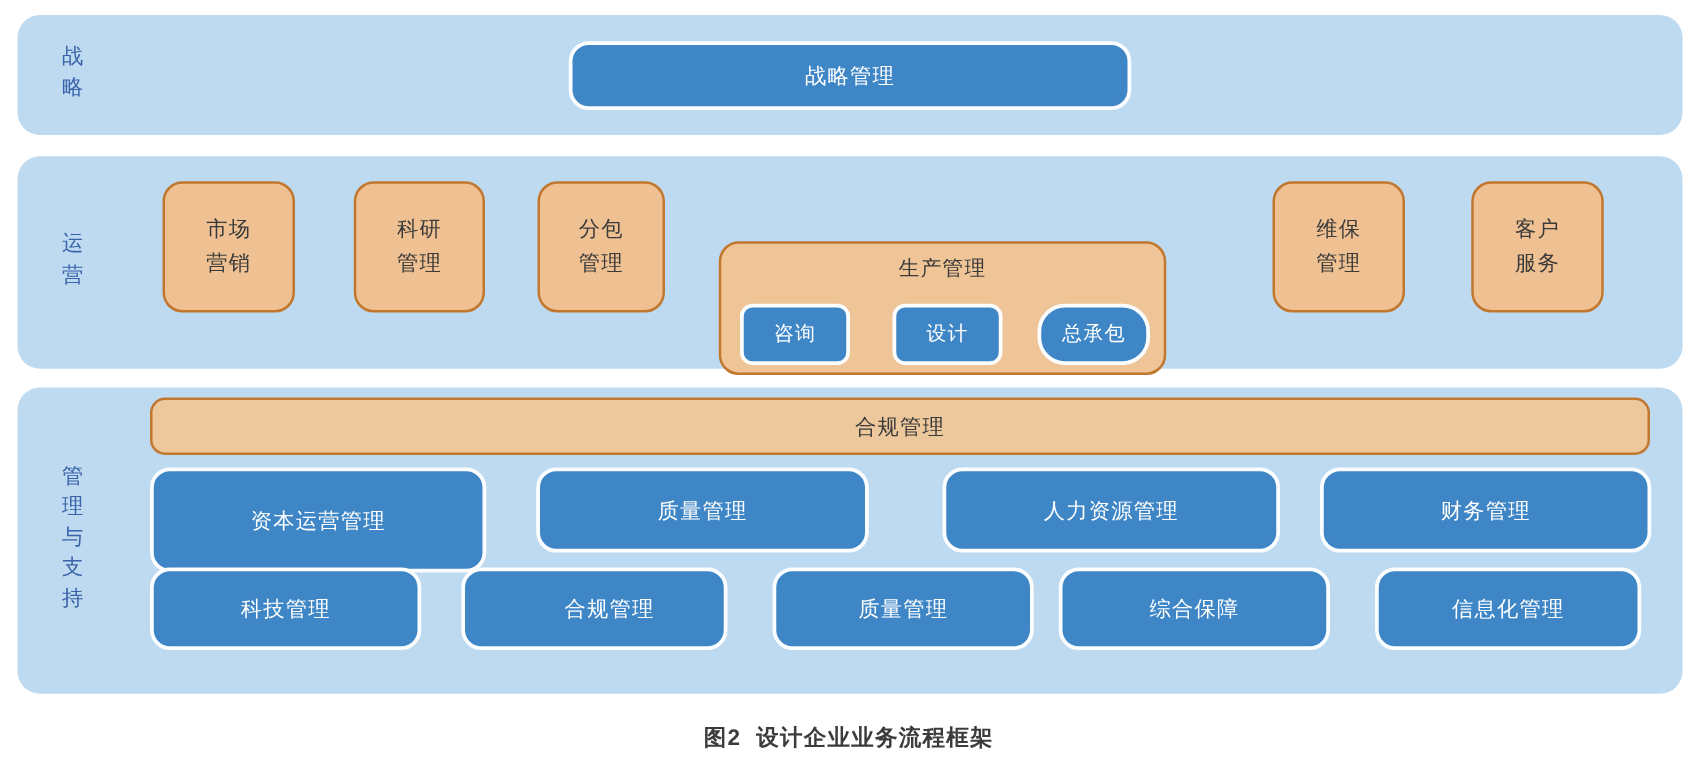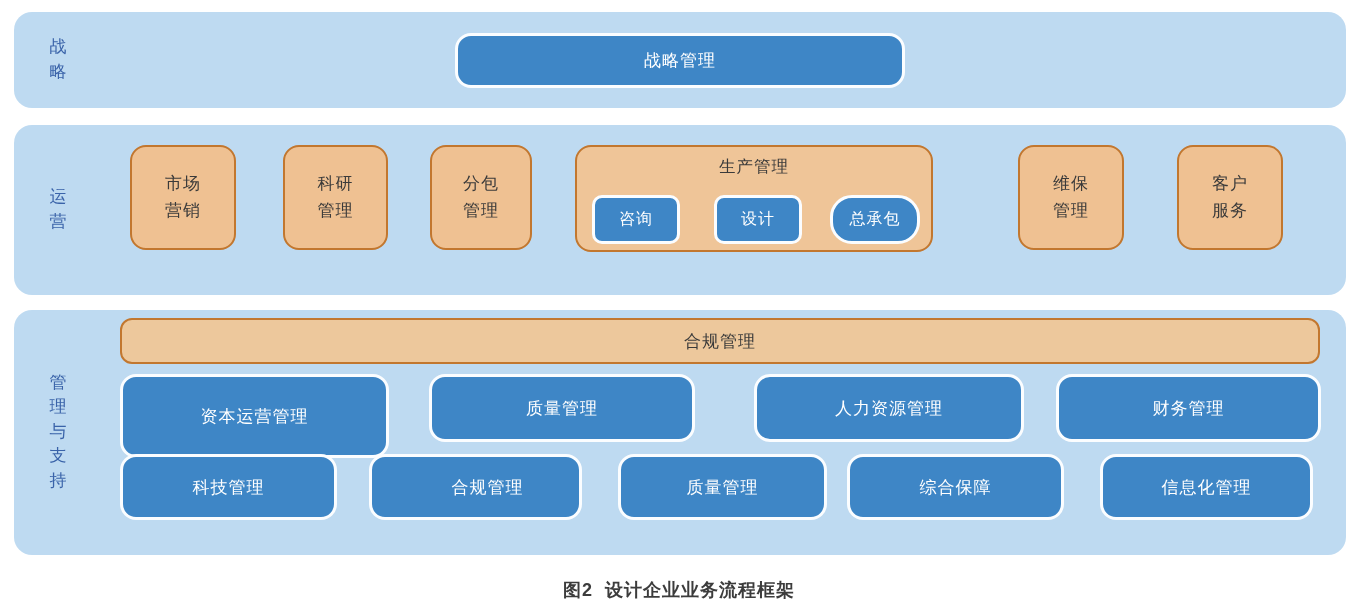--- a/index.html
+++ b/index.html
@@ -8,38 +8,38 @@
   .canvas{position:relative;width:1358px;height:615px;background:#ffffff;overflow:hidden;}
 
   .band{position:absolute;left:14px;width:1332px;background:#bedaf1;border-radius:18px;}
   .band-strategy{top:12px;height:96px;}
   .band-operations{top:125px;height:170px;}
   .band-management{top:310px;height:245px;}
 
   .side-label{
     position:absolute;left:34px;top:50%;transform:translateY(-50%);
     width:20px;font-size:17px;line-height:1.45;color:#3a63a9;
-    text-align:center;word-break:break-all;white-space:normal;
+    text-align:center;word-break:break-all;white-space:normal;font-family:Liberation Mono, monospace;
   }
 
   .blue-box{
     position:absolute;display:flex;align-items:center;justify-content:center;
     background:#3e86c6;border:3px solid #fbfdff;border-radius:16px;
     color:#ffffff;font-size:17px;letter-spacing:1px;white-space:pre-line;text-align:center;
   }
 
   .orange-box{
     position:absolute;display:flex;align-items:center;justify-content:center;
     background:#efc192;border:2px solid #c2772f;border-radius:16px;
     color:#3a3a3a;font-size:17px;line-height:1.55;letter-spacing:1px;
     white-space:pre-line;text-align:center;
   }
 
   .orange-group{
-    position:absolute;background:#efc598;border:2px solid #c2772f;border-radius:16px;
+    position:absolute;background:#efc598;border:2px solid #c2772f;border-radius:16px;margin-top:48px;
   }
   .orange-group .group-title{
     position:absolute;top:9px;left:0;width:100%;text-align:center;
     color:#3a3a3a;font-size:16.5px;letter-spacing:1px;
   }
   .chip{
     position:absolute;top:48px;height:49px;display:flex;align-items:center;justify-content:center;
     background:#3e86c6;border:3px solid #fbfdff;border-radius:10px;
     color:#ffffff;font-size:16px;letter-spacing:1px;
   }

